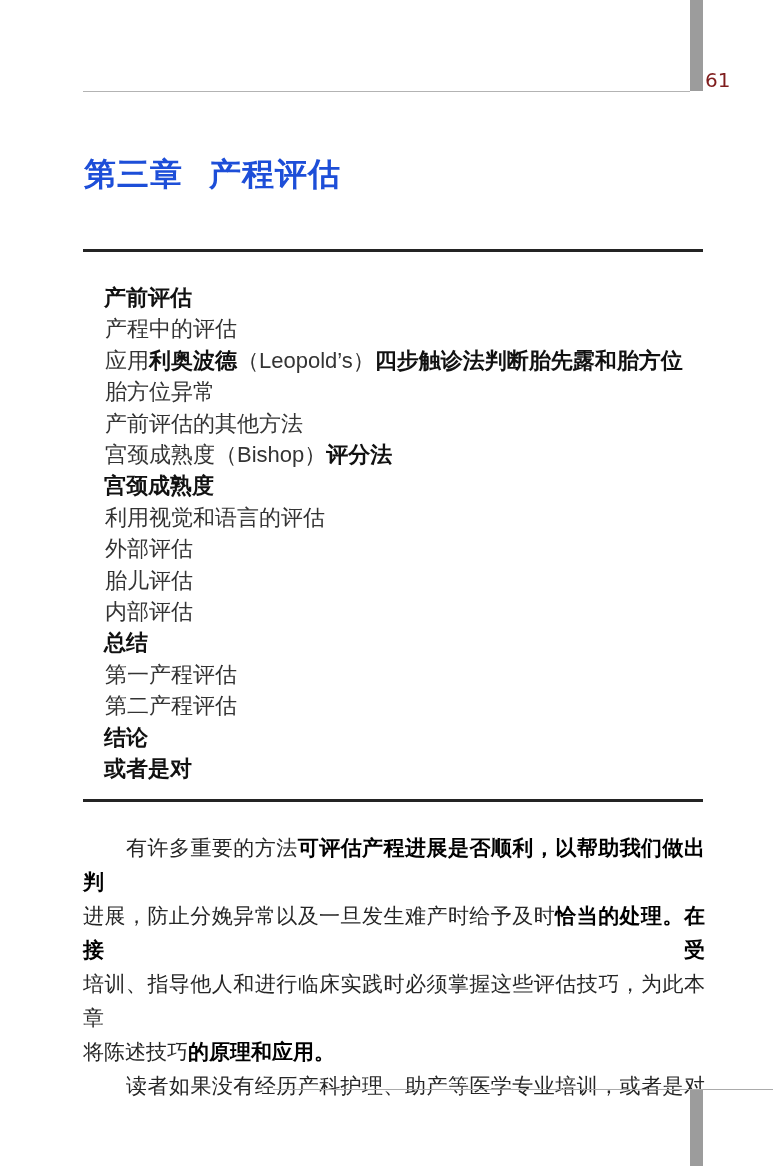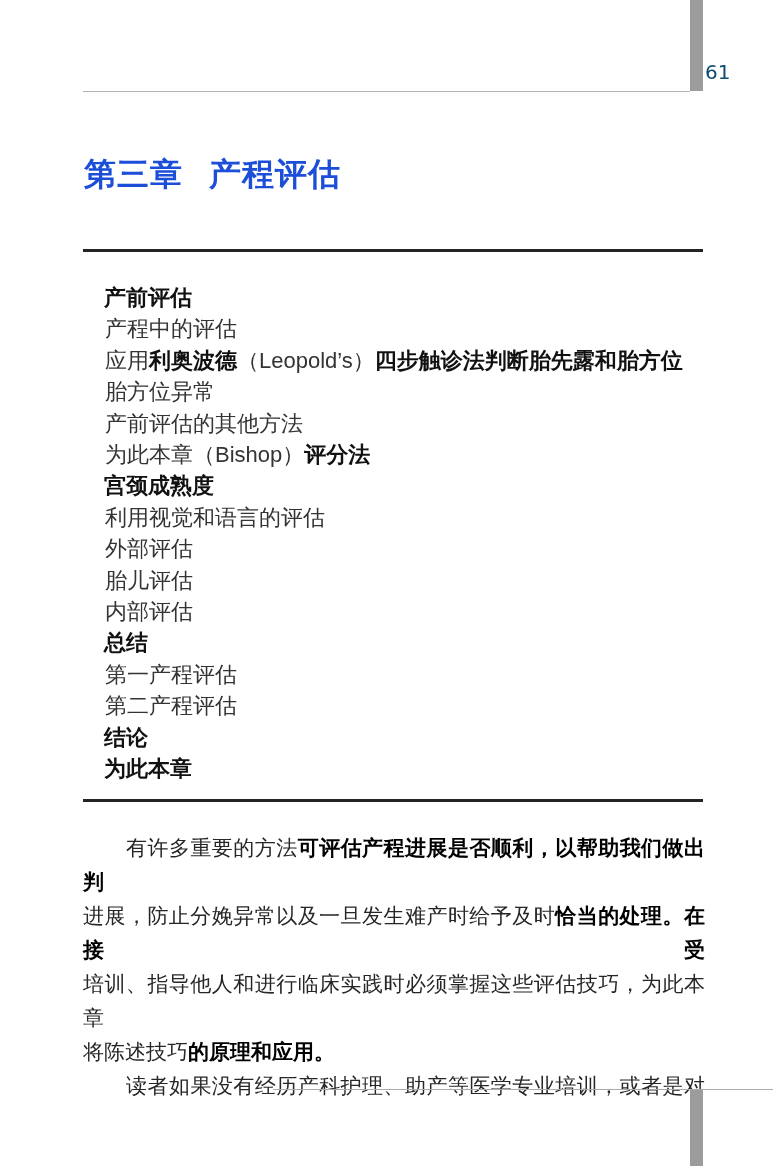--- a/index.html
+++ b/index.html
@@ -4,21 +4,21 @@
 <style>
   html,body { margin:0; padding:0; background:#e8e8e8; }
   .page {
     position:relative; width:773px; height:1166px; margin:0 auto;
     background:#ffffff; overflow:hidden;
     font-family:"Liberation Serif","DejaVu Serif",serif;
   }
   
   .top-line    { position:absolute; left:83px; top:91px; width:607px; height:1px; background:#b3b3b3; }
   .bar-top     { position:absolute; left:690px; top:0; width:13px; height:91px; background:#9c9c9c; }
-  .page-number { position:absolute; left:705px; top:60px; font-size:20px; color:#0c4a6e;
+  .page-number { position:absolute; left:705px; top:68px; font-size:20px; color:#7f1d1d;
                  font-family:"DejaVu Sans","Liberation Sans",sans-serif; }
   
   .chapter-title { position:absolute; left:84px; top:153px; margin:0;
                    font-size:32px; font-weight:700; color:#1d4ed8; letter-spacing:1px; }
   .title-gap { display:inline-block; width:26px; }
   
   .rule-thick { position:absolute; left:83px; width:620px; height:3px; background:#242424; }
   .rule-top    { top:249px; }
   .rule-bottom { top:799px; }
   
@@ -53,31 +53,31 @@
   </h1>
 
   <div class="rule-thick rule-top"></div>
 
   <nav class="toc">
       <div class="toc-item level0"><span class="seg-b">产前评估</span></div>
       <div class="toc-item level1"><span class="seg-r">产程中的评估</span></div>
       <div class="toc-item level1"><span class="seg-r">应用</span><span class="seg-b">利奥波德</span><span class="seg-r">（Leopold’s）</span><span class="seg-b">四步触诊法判断胎先露和胎方位</span></div>
       <div class="toc-item level1"><span class="seg-r">胎方位异常</span></div>
       <div class="toc-item level1"><span class="seg-r">产前评估的其他方法</span></div>
-      <div class="toc-item level1"><span class="seg-r">为此本章（Bishop）</span><span class="seg-b">评分法</span></div>
+      <div class="toc-item level1"><span class="seg-r">宫颈成熟度（Bishop）</span><span class="seg-b">评分法</span></div>
       <div class="toc-item level0"><span class="seg-b">宫颈成熟度</span></div>
       <div class="toc-item level1"><span class="seg-r">利用视觉和语言的评估</span></div>
       <div class="toc-item level1"><span class="seg-r">外部评估</span></div>
       <div class="toc-item level1"><span class="seg-r">胎儿评估</span></div>
       <div class="toc-item level1"><span class="seg-r">内部评估</span></div>
       <div class="toc-item level0"><span class="seg-b">总结</span></div>
       <div class="toc-item level1"><span class="seg-r">第一产程评估</span></div>
       <div class="toc-item level1"><span class="seg-r">第二产程评估</span></div>
       <div class="toc-item level0"><span class="seg-b">结论</span></div>
-      <div class="toc-item level0"><span class="seg-b">为此本章</span></div>
+      <div class="toc-item level0"><span class="seg-b">或者是对</span></div>
     </nav>
 
   <div class="rule-thick rule-bottom"></div>
 
   <div class="body-text">
       <div class="body-line indent"><span class="seg-r">有许多重要的方法</span><span class="seg-b">可评估产程进展是否顺利，以帮助我们做出判</span></div>
       <div class="body-line"><span class="seg-r">进展，防止分娩异常以及一旦发生难产时给予及时</span><span class="seg-b">恰当的处理。在接受</span></div>
       <div class="body-line"><span class="seg-r">培训、指导他人和进行临床实践时必须掌握这些评估技巧，为此本章</span></div>
       <div class="body-line lastline"><span class="seg-r">将陈述技巧</span><span class="seg-b">的原理和应用。</span></div>
       <div class="body-line indent"><span class="seg-r">读者如果没有经历产科护理、助产等医学专业培训，或者是对</span></div>

